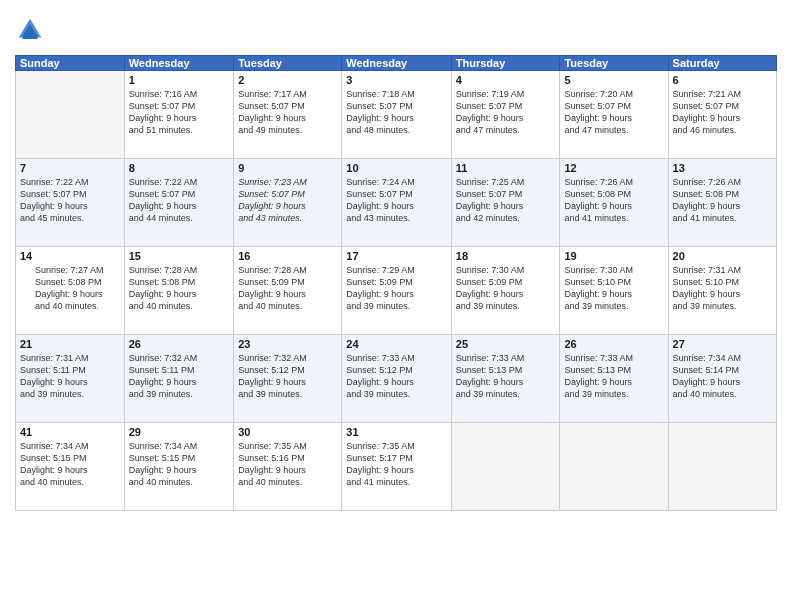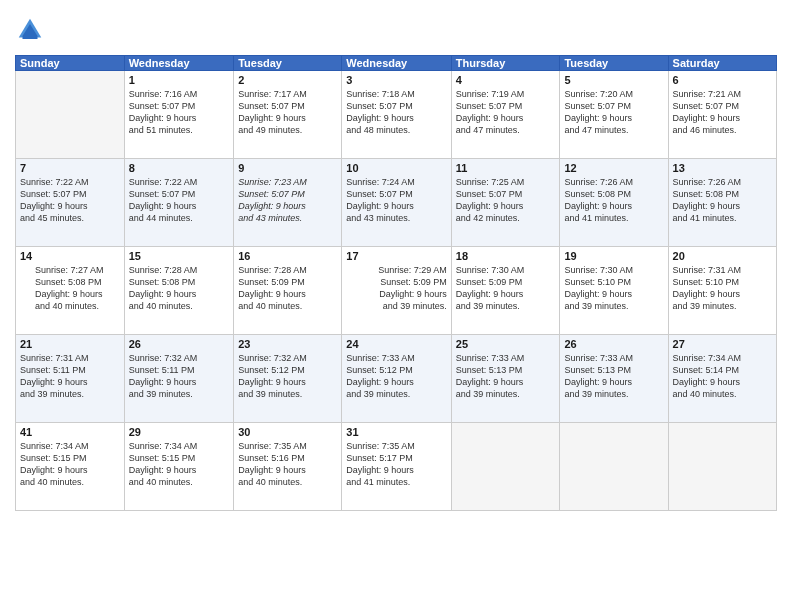--- a/index.html
+++ b/index.html
@@ -243,21 +243,21 @@
           </td>
           <td>
             <span class="day-num">16</span>
             <div class="day-info" style="white-space: pre-line;">Sunrise: 7:28 AM
 Sunset: 5:09 PM
 Daylight: 9 hours
 and 40 minutes.</div>
           </td>
           <td>
             <span class="day-num">17</span>
-            <div class="day-info" style="white-space: pre-line; text-align: right;">Sunrise: 7:29 AM
+            <div class="day-info" style="white-space: pre-line;">Sunrise: 7:29 AM
 Sunset: 5:09 PM
 Daylight: 9 hours
 and 39 minutes.</div>
           </td>
           <td>
             <span class="day-num">18</span>
             <div class="day-info" style="white-space: pre-line;">Sunrise: 7:30 AM
 Sunset: 5:09 PM
 Daylight: 9 hours
 and 39 minutes.</div>

